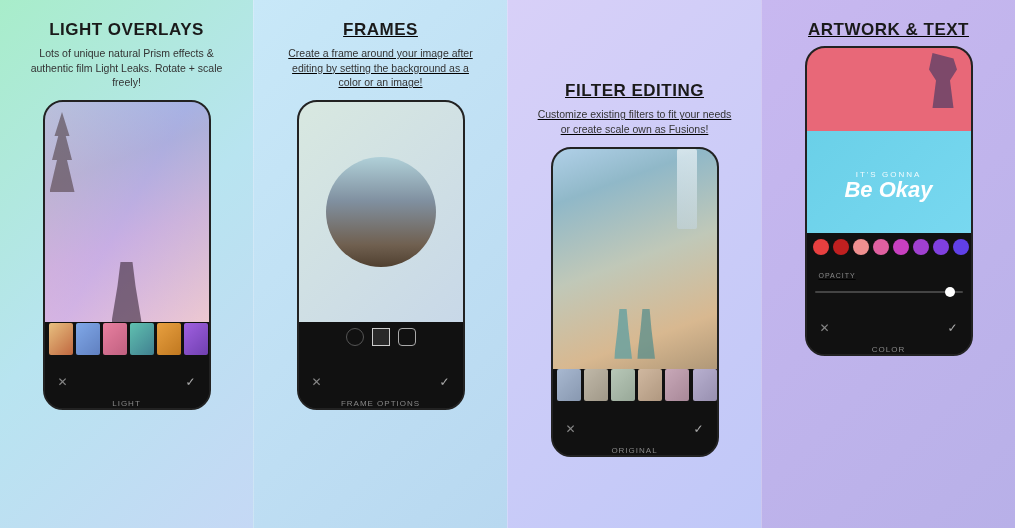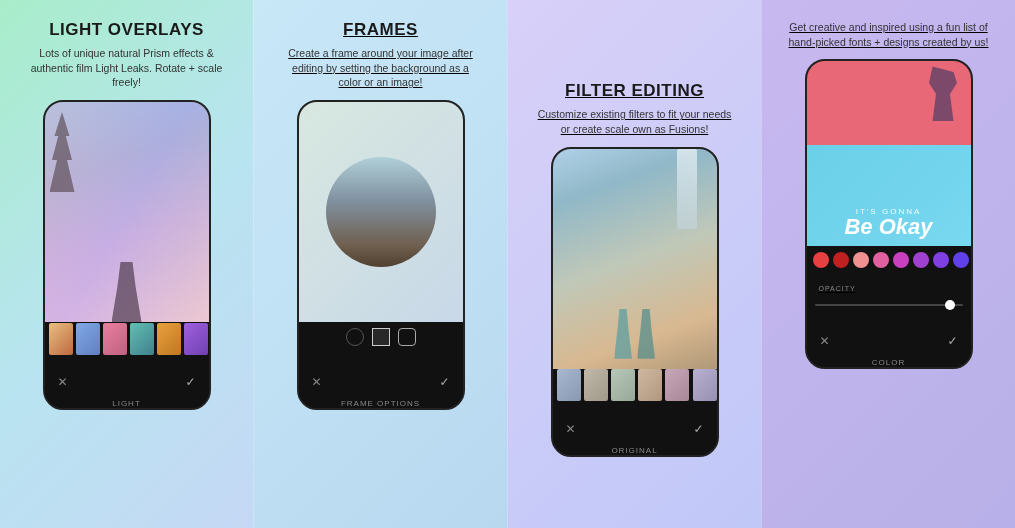--- a/index.html
+++ b/index.html
@@ -396,21 +396,21 @@
 
     .p4-bg-bottom {
       position: absolute;
       bottom: 0; left: 0; right: 0;
       height: 55%;
       background: linear-gradient(135deg, #6ad0e8 0%, #78d8f0 100%);
     }
 
     .p4-text-overlay {
       position: absolute;
-      bottom: 8px;
+      bottom: 32px;
       left: 50%;
       transform: translateX(-50%);
       text-align: center;
       color: white;
       width: 120px;
     }
 
     .p4-small-text {
       font-size: 8px;
       letter-spacing: 2px;
@@ -650,21 +650,21 @@
         <div class="phone-bottom-bar">
           <span class="bottom-bar-x">✕</span>
           <span class="bottom-bar-label">ORIGINAL</span>
           <span class="bottom-bar-check">✓</span>
         </div>
       </div>
     </div>
   </div>
 
   <div class="panel panel-4">
-    <div class="panel-desc">Get creative and inspired using a fun list of hand-picked fonts + designs created by us!</div>
+    <div class="panel-title">ARTWORK &amp; TEXT</div>
 
     <div class="phone-mockup">
       <div class="phone-screen">
 
         <div class="p4-image-area">
           <div class="p4-bg-top"></div>
           <div class="p4-bg-bottom"></div>
           <div class="p4-person"></div>
           <div class="p4-text-overlay">
             <div class="p4-small-text">IT'S GONNA</div>

